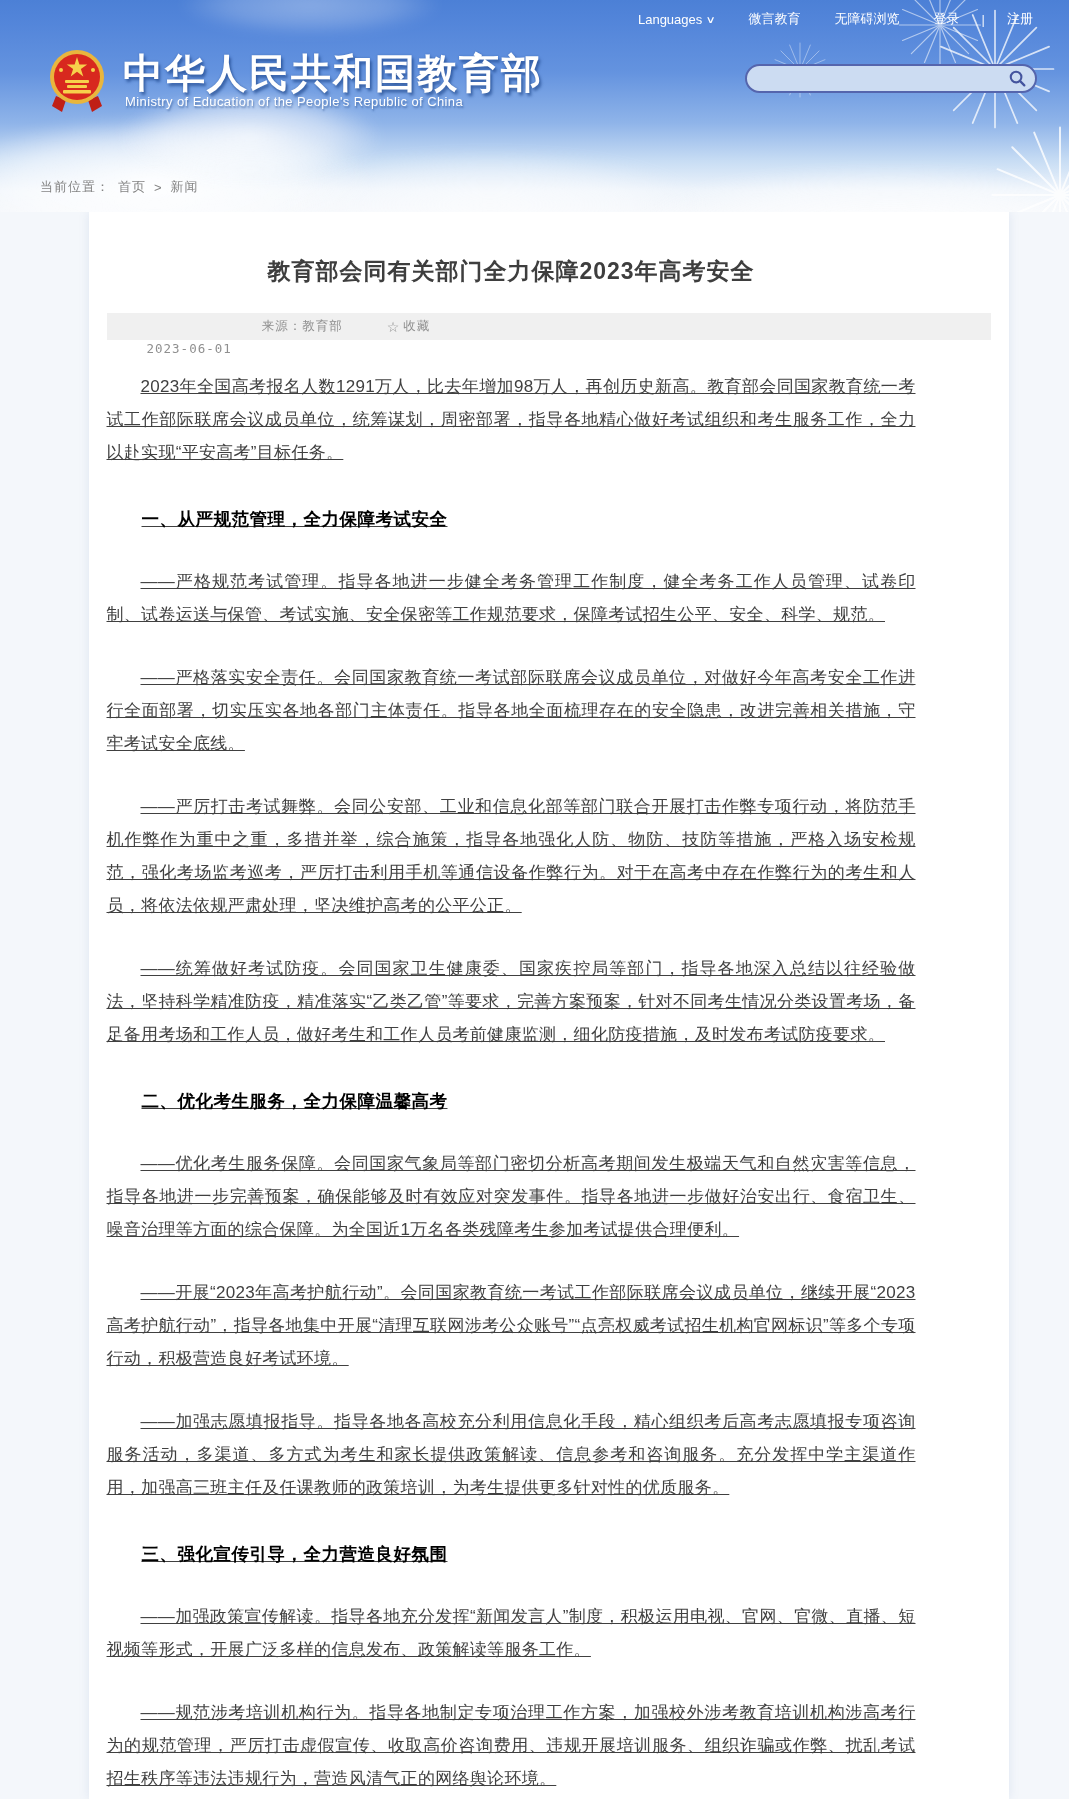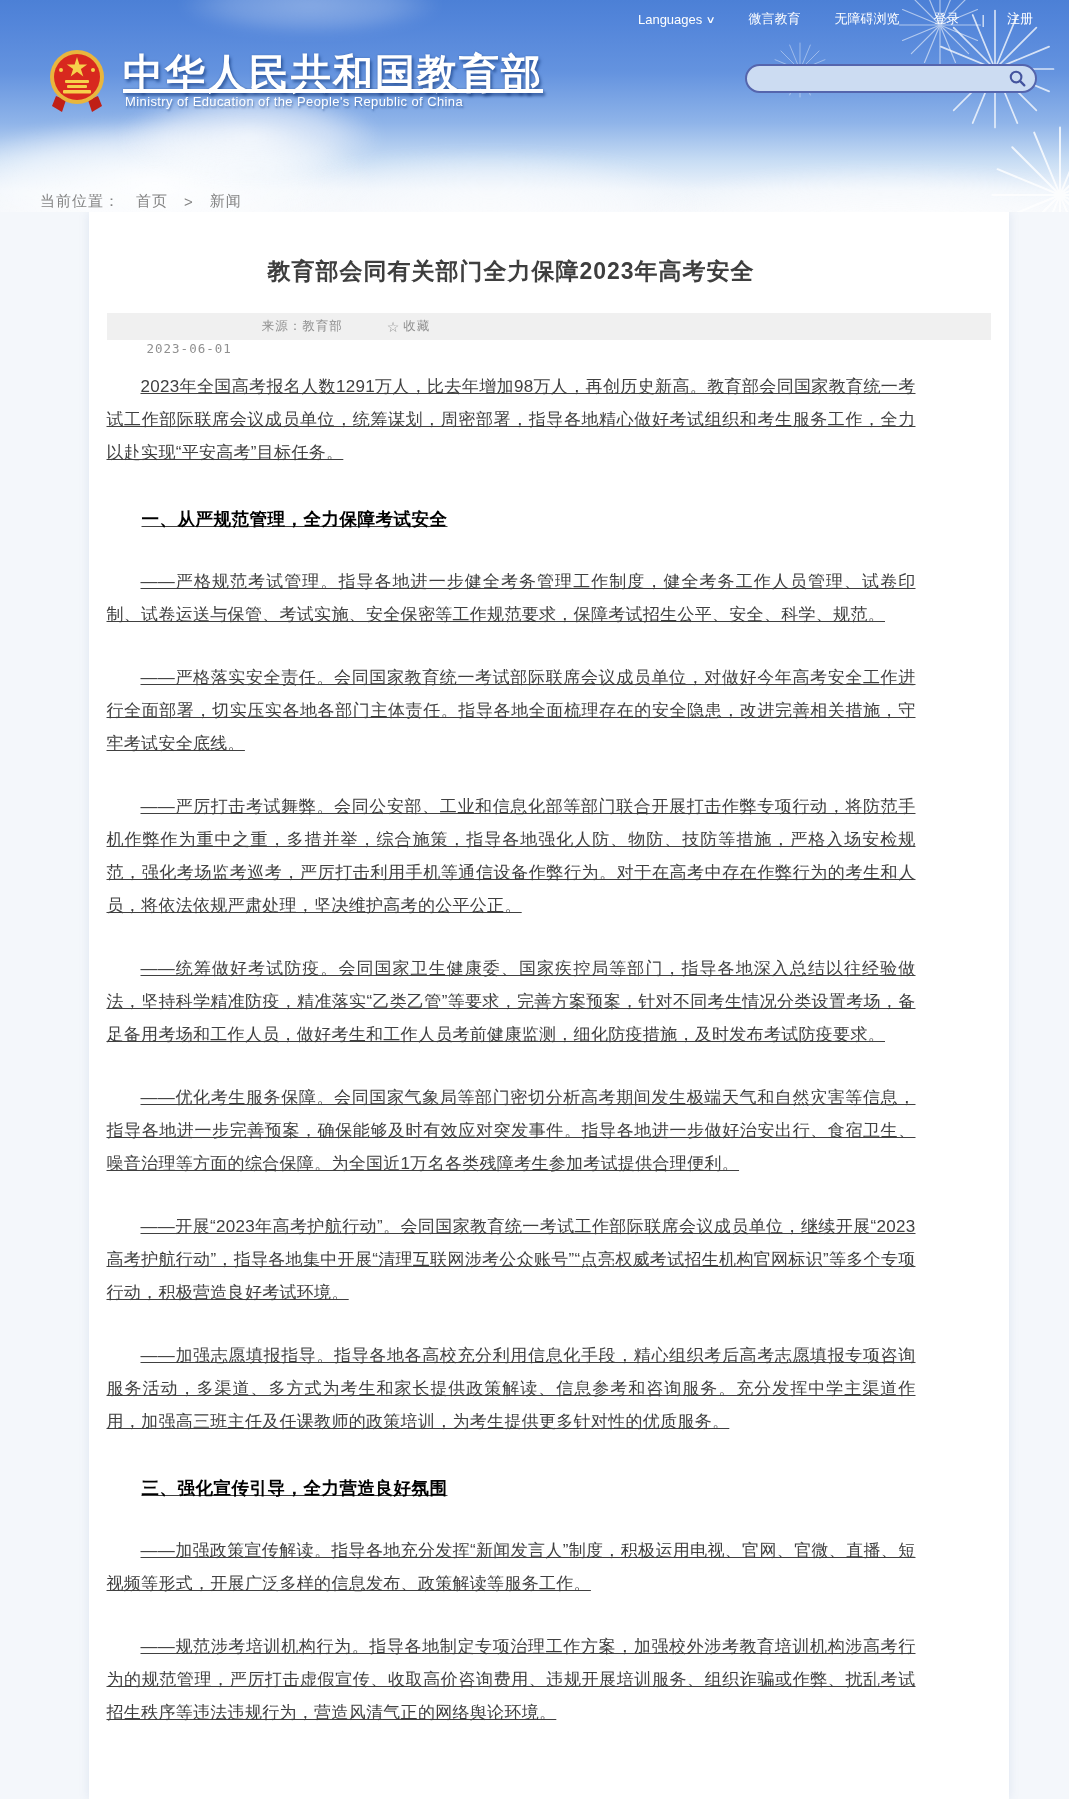--- a/index.html
+++ b/index.html
@@ -27,40 +27,39 @@
   .topbar a, .topbar .lang { color:#fff; text-decoration:none; cursor:pointer; display:inline-flex; align-items:center; gap:5px; }
   .topbar .caret { font-size:10px; transform:scaleX(1.4); display:inline-block; }
   .topbar .divider { opacity:.9; margin:0 -12px; }
 
   .brand-row { position:absolute; left:48px; top:48px; width:1000px; height:80px; }
   .emblem { position:absolute; left:0; top:0; }
   .site-title {
     position:absolute; left:75px; top:-2px; color:#fff; font-weight:bold;
     font-size:40px; letter-spacing:2px; white-space:nowrap;
     text-shadow:2px 3px 3px rgba(22,62,130,.6), 0 0 2px rgba(22,62,130,.4);
-    text-decoration:underline;
   }
   .site-subtitle {
     position:absolute; left:77px; top:46px; color:#fff; font-size:13px; letter-spacing:.4px;
     text-shadow:1px 2px 2px rgba(22,62,130,.55); white-space:nowrap;
   }
   .search {
     position:absolute; left:697px; top:16px; width:292px; height:29px;
     background:#ccdcf2; border:2px solid #5565ad; border-radius:15px;
     display:flex; align-items:center;
   }
   .search input {
     flex:1; height:100%; background:transparent; border:none; outline:none;
     padding:0 8px 0 14px; font-size:13px; color:#334;
   }
   .search .search-btn { background:none; border:none; cursor:pointer; padding:0 8px 0 0; display:flex; align-items:center; }
 
   .breadcrumb {
-    position:absolute; left:40px; top:192px; font-size:15px; color:#848484; letter-spacing:1px;
-    display:flex; gap:16px; align-items:center;
+    position:absolute; left:40px; top:178px; font-size:13px; color:#848484; letter-spacing:1px;
+    display:flex; gap:8px; align-items:center;
   }
   .breadcrumb a { color:#848484; text-decoration:none; cursor:pointer; }
 
   
   .content { width:1069px;padding-left:28px; }
   .card {
     width:920px; margin:0 auto; background:#fff; min-height:1587px;
     box-shadow:0 0 10px rgba(100,130,180,.15); padding:44px 18px 0 18px;
   }
   .article-title {
@@ -193,20 +192,21 @@
         </span>
       </div>
 
       <div class="article-body" id="article-body">
           <p class="body-p">2023年全国高考报名人数1291万人，比去年增加98万人，再创历史新高。教育部会同国家教育统一考试工作部际联席会议成员单位，统筹谋划，周密部署，指导各地精心做好考试组织和考生服务工作，全力以赴实现“平安高考”目标任务。</p>
           <h3 class="sec-h">一、从严规范管理，全力保障考试安全</h3>
           <p class="body-p">——严格规范考试管理。指导各地进一步健全考务管理工作制度，健全考务工作人员管理、试卷印制、试卷运送与保管、考试实施、安全保密等工作规范要求，保障考试招生公平、安全、科学、规范。</p>
           <p class="body-p">——严格落实安全责任。会同国家教育统一考试部际联席会议成员单位，对做好今年高考安全工作进行全面部署，切实压实各地各部门主体责任。指导各地全面梳理存在的安全隐患，改进完善相关措施，守牢考试安全底线。</p>
           <p class="body-p">——严厉打击考试舞弊。会同公安部、工业和信息化部等部门联合开展打击作弊专项行动，将防范手机作弊作为重中之重，多措并举，综合施策，指导各地强化人防、物防、技防等措施，严格入场安检规范，强化考场监考巡考，严厉打击利用手机等通信设备作弊行为。对于在高考中存在作弊行为的考生和人员，将依法依规严肃处理，坚决维护高考的公平公正。</p>
           <p class="body-p">——统筹做好考试防疫。会同国家卫生健康委、国家疾控局等部门，指导各地深入总结以往经验做法，坚持科学精准防疫，精准落实“乙类乙管”等要求，完善方案预案，针对不同考生情况分类设置考场，备足备用考场和工作人员，做好考生和工作人员考前健康监测，细化防疫措施，及时发布考试防疫要求。</p>
+          <h3 class="sec-h">二、优化考生服务，全力保障温馨高考</h3>
           <p class="body-p">——优化考生服务保障。会同国家气象局等部门密切分析高考期间发生极端天气和自然灾害等信息，指导各地进一步完善预案，确保能够及时有效应对突发事件。指导各地进一步做好治安出行、食宿卫生、噪音治理等方面的综合保障。为全国近1万名各类残障考生参加考试提供合理便利。</p>
           <p class="body-p">——开展“2023年高考护航行动”。会同国家教育统一考试工作部际联席会议成员单位，继续开展“2023高考护航行动”，指导各地集中开展“清理互联网涉考公众账号”“点亮权威考试招生机构官网标识”等多个专项行动，积极营造良好考试环境。</p>
           <p class="body-p">——加强志愿填报指导。指导各地各高校充分利用信息化手段，精心组织考后高考志愿填报专项咨询服务活动，多渠道、多方式为考生和家长提供政策解读、信息参考和咨询服务。充分发挥中学主渠道作用，加强高三班主任及任课教师的政策培训，为考生提供更多针对性的优质服务。</p>
           <h3 class="sec-h">三、强化宣传引导，全力营造良好氛围</h3>
           <p class="body-p">——加强政策宣传解读。指导各地充分发挥“新闻发言人”制度，积极运用电视、官网、官微、直播、短视频等形式，开展广泛多样的信息发布、政策解读等服务工作。</p>
           <p class="body-p">——规范涉考培训机构行为。指导各地制定专项治理工作方案，加强校外涉考教育培训机构涉高考行为的规范管理，严厉打击虚假宣传、收取高价咨询费用、违规开展培训服务、组织诈骗或作弊、扰乱考试招生秩序等违法违规行为，营造风清气正的网络舆论环境。</p>
         </div>
 
     </article>
   </main>

